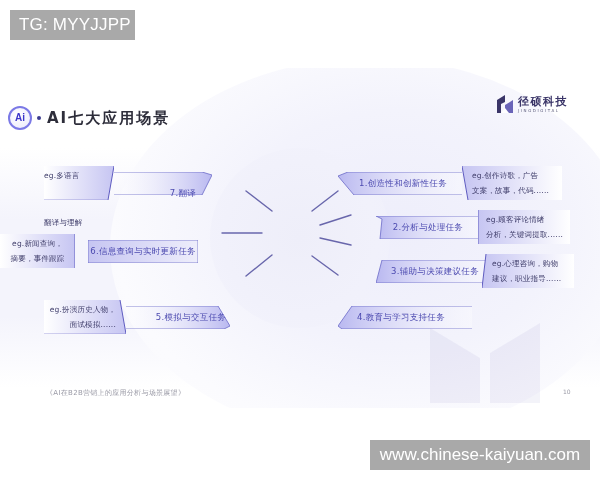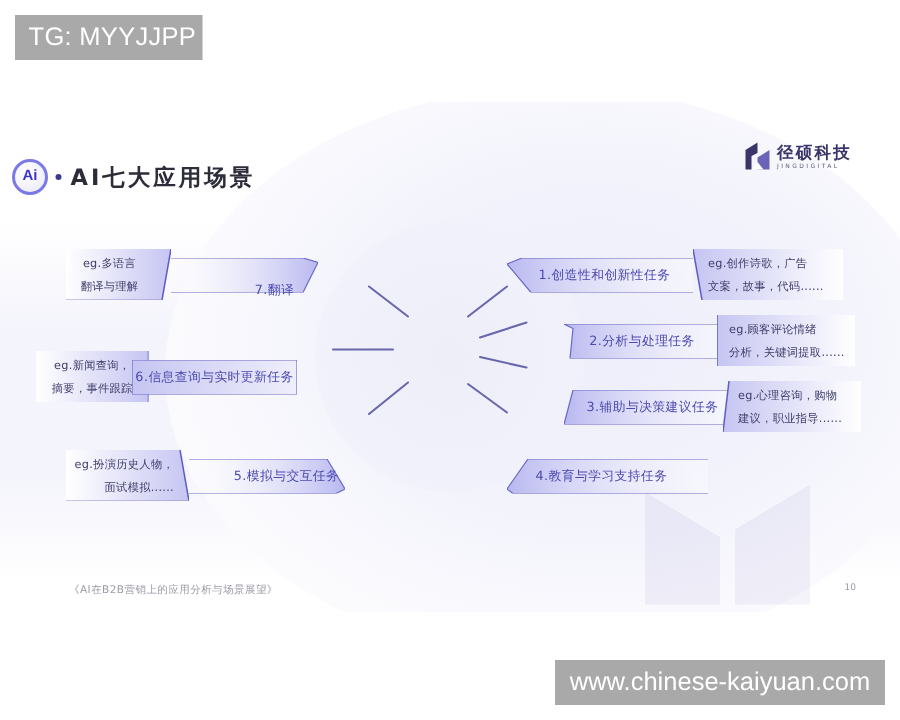--- a/index.html
+++ b/index.html
@@ -135,40 +135,40 @@
       <defs>
           <linearGradient id="egL" x1="0" x2="1">
             <stop offset="0" stop-color="#ffffff"></stop>
             <stop offset="1" stop-color="#c6c5f2"></stop>
           </linearGradient>
         </defs>
       <path d="M0 0 L70 0 L64 34 L0 34 Z" fill="url(#egL)"></path>
       <path d="M70 0 L64 34" stroke="#5f5cc0" stroke-width="1" fill="none"></path>
       <path d="M0 34 L64 34" stroke="#8f8dd6" stroke-width="0.8" fill="none"></path>
     </svg>
-    <div class="lines" style="align-items:center; padding:2px 12px 0 0;">
+    <div class="lines" style="align-items:flex-start; padding:2px 12px 0 0;gap:32px;">
       <span>eg.多语言</span>
       <span>翻译与理解</span>
     </div>
   </div>
   <div class="tag" style="left:114px; top:104px; width:98px;">
     <svg viewBox="0 0 98 23" preserveAspectRatio="none">
       <defs>
           <linearGradient id="tgL" x1="0" x2="1">
             <stop offset="0" stop-color="#ffffff" stop-opacity="0.2"></stop>
             <stop offset="1" stop-color="#b9b8f0"></stop>
           </linearGradient>
         </defs>
       <path d="M0 0 L88 0 L98 3 L88 23 L0 23 Z" fill="url(#tgL)"></path>
       <path d="M0 0 L88 0 L98 3 L88 23 L0 23" stroke="#6b69c8" stroke-width="0.8" fill="none"></path>
     </svg>
     <span style="margin-left:40px;margin-top:20px;">7.翻译</span>
   </div>
 
-  <div class="eg" style="left:24px; top:166px; width:75px; height:34px;">
+  <div class="eg" style="left:0; top:166px; width:75px; height:34px;">
     <svg viewBox="0 0 75 34" preserveAspectRatio="none">
       <defs>
           <linearGradient id="egL2" x1="0" x2="1">
             <stop offset="0" stop-color="#ffffff"></stop>
             <stop offset="1" stop-color="#c6c5f2"></stop>
           </linearGradient>
         </defs>
       <path d="M0 0 L75 0 L75 34 L0 34 Z" fill="url(#egL2)"></path>
       <path d="M75 0 L75 34" stroke="#5f5cc0" stroke-width="1" fill="none"></path>
     </svg>

